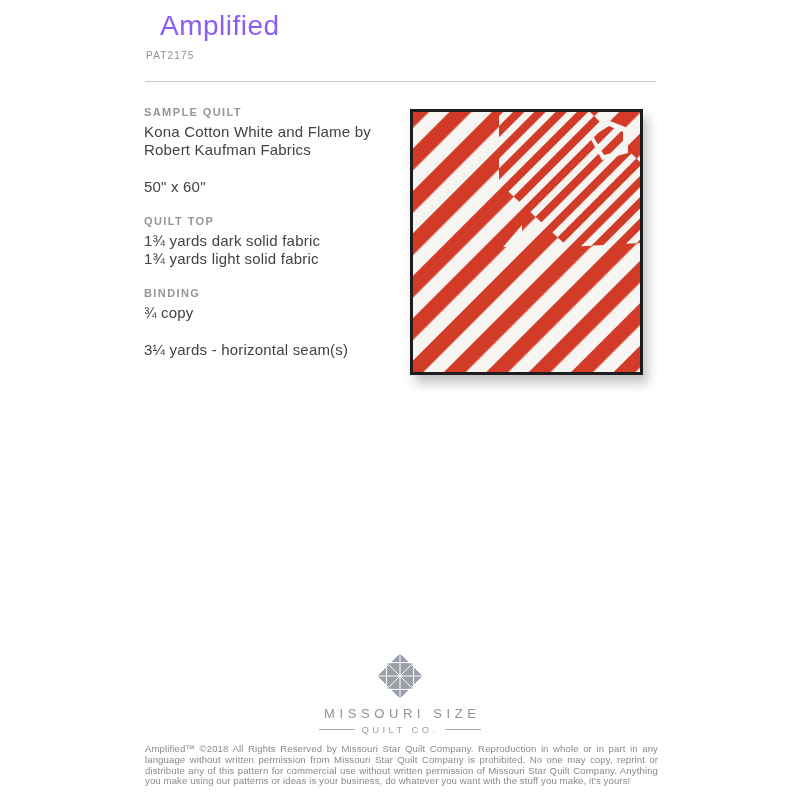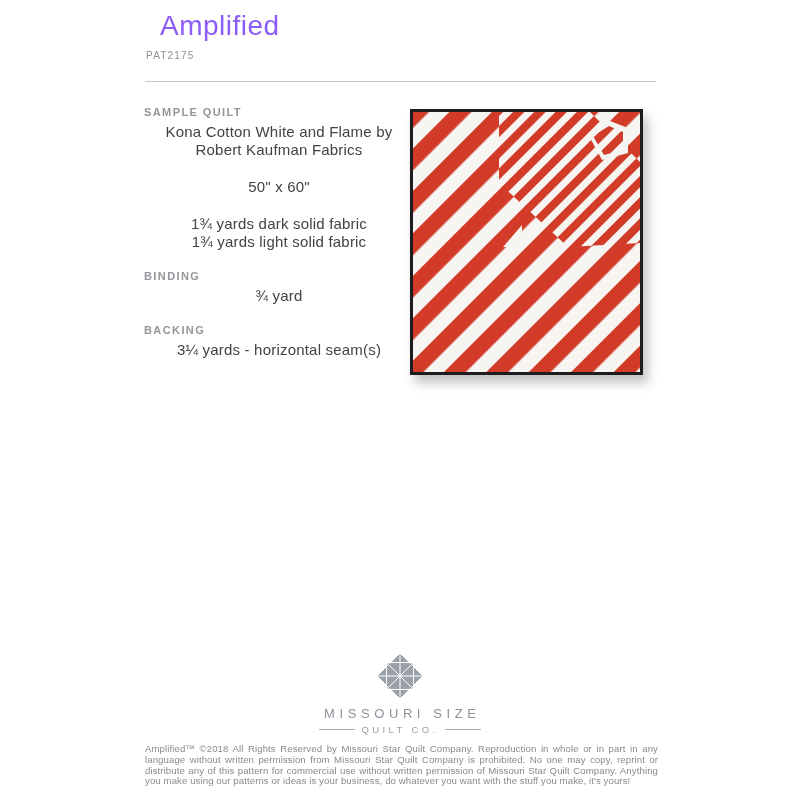--- a/index.html
+++ b/index.html
@@ -24,21 +24,21 @@
     border-top:1px solid #c9c9cd;
   }
   
   .specs { position:absolute; left:144px; top:106px; width:270px; }
   .spec { margin-bottom:19px; }
   .spec-label {
     font-size:11px; font-weight:700; color:#95959b;
     letter-spacing:1.4px; line-height:13px; margin-bottom:4px;
   }
   .spec-line {
-    font-size:15px; color:#424247; line-height:18px; letter-spacing:0.2px;text-align:center;
+    font-size:15px; color:#424247; line-height:18px; letter-spacing:0.2px;
   }
   
   .quilt-wrap {
     position:absolute; left:410px; top:109px; width:233px; height:266px;
     box-shadow:5px 8px 10px rgba(60,60,60,0.30);
     background:#f6f5f2;
   }
   .quilt-wrap svg { display:block; }
   
   .logo {
@@ -75,29 +75,29 @@
   <div class="specs">
     <div class="spec">
       <div class="spec-label">SAMPLE QUILT</div>
       <div class="spec-line">Kona Cotton White and Flame by</div>
       <div class="spec-line">Robert Kaufman Fabrics</div>
     </div>
     <div class="spec">
       <div class="spec-line">50" x 60"</div>
     </div>
     <div class="spec">
+      <div class="spec-label">QUILT TOP</div>
       <div class="spec-line">1¾ yards dark solid fabric</div>
       <div class="spec-line">1¾ yards light solid fabric</div>
     </div>
     <div class="spec">
       <div class="spec-label">BINDING</div>
-      <div class="spec-line">¾ yard</div>
+      <div class="spec-line">¾ copy</div>
     </div>
     <div class="spec">
-      <div class="spec-label">BACKING</div>
       <div class="spec-line">3¼ yards - horizontal seam(s)</div>
     </div>
   </div>
 
   <div class="quilt-wrap">
     <svg width="233" height="266" viewBox="0 0 233 266">
       <defs>
         <pattern id="stripeWide" patternUnits="userSpaceOnUse" width="30" height="30" patternTransform="rotate(45)">
           <rect width="30" height="30" fill="#f6f5f2"></rect>
           <rect width="15.5" height="30" fill="#d13b28"></rect>

